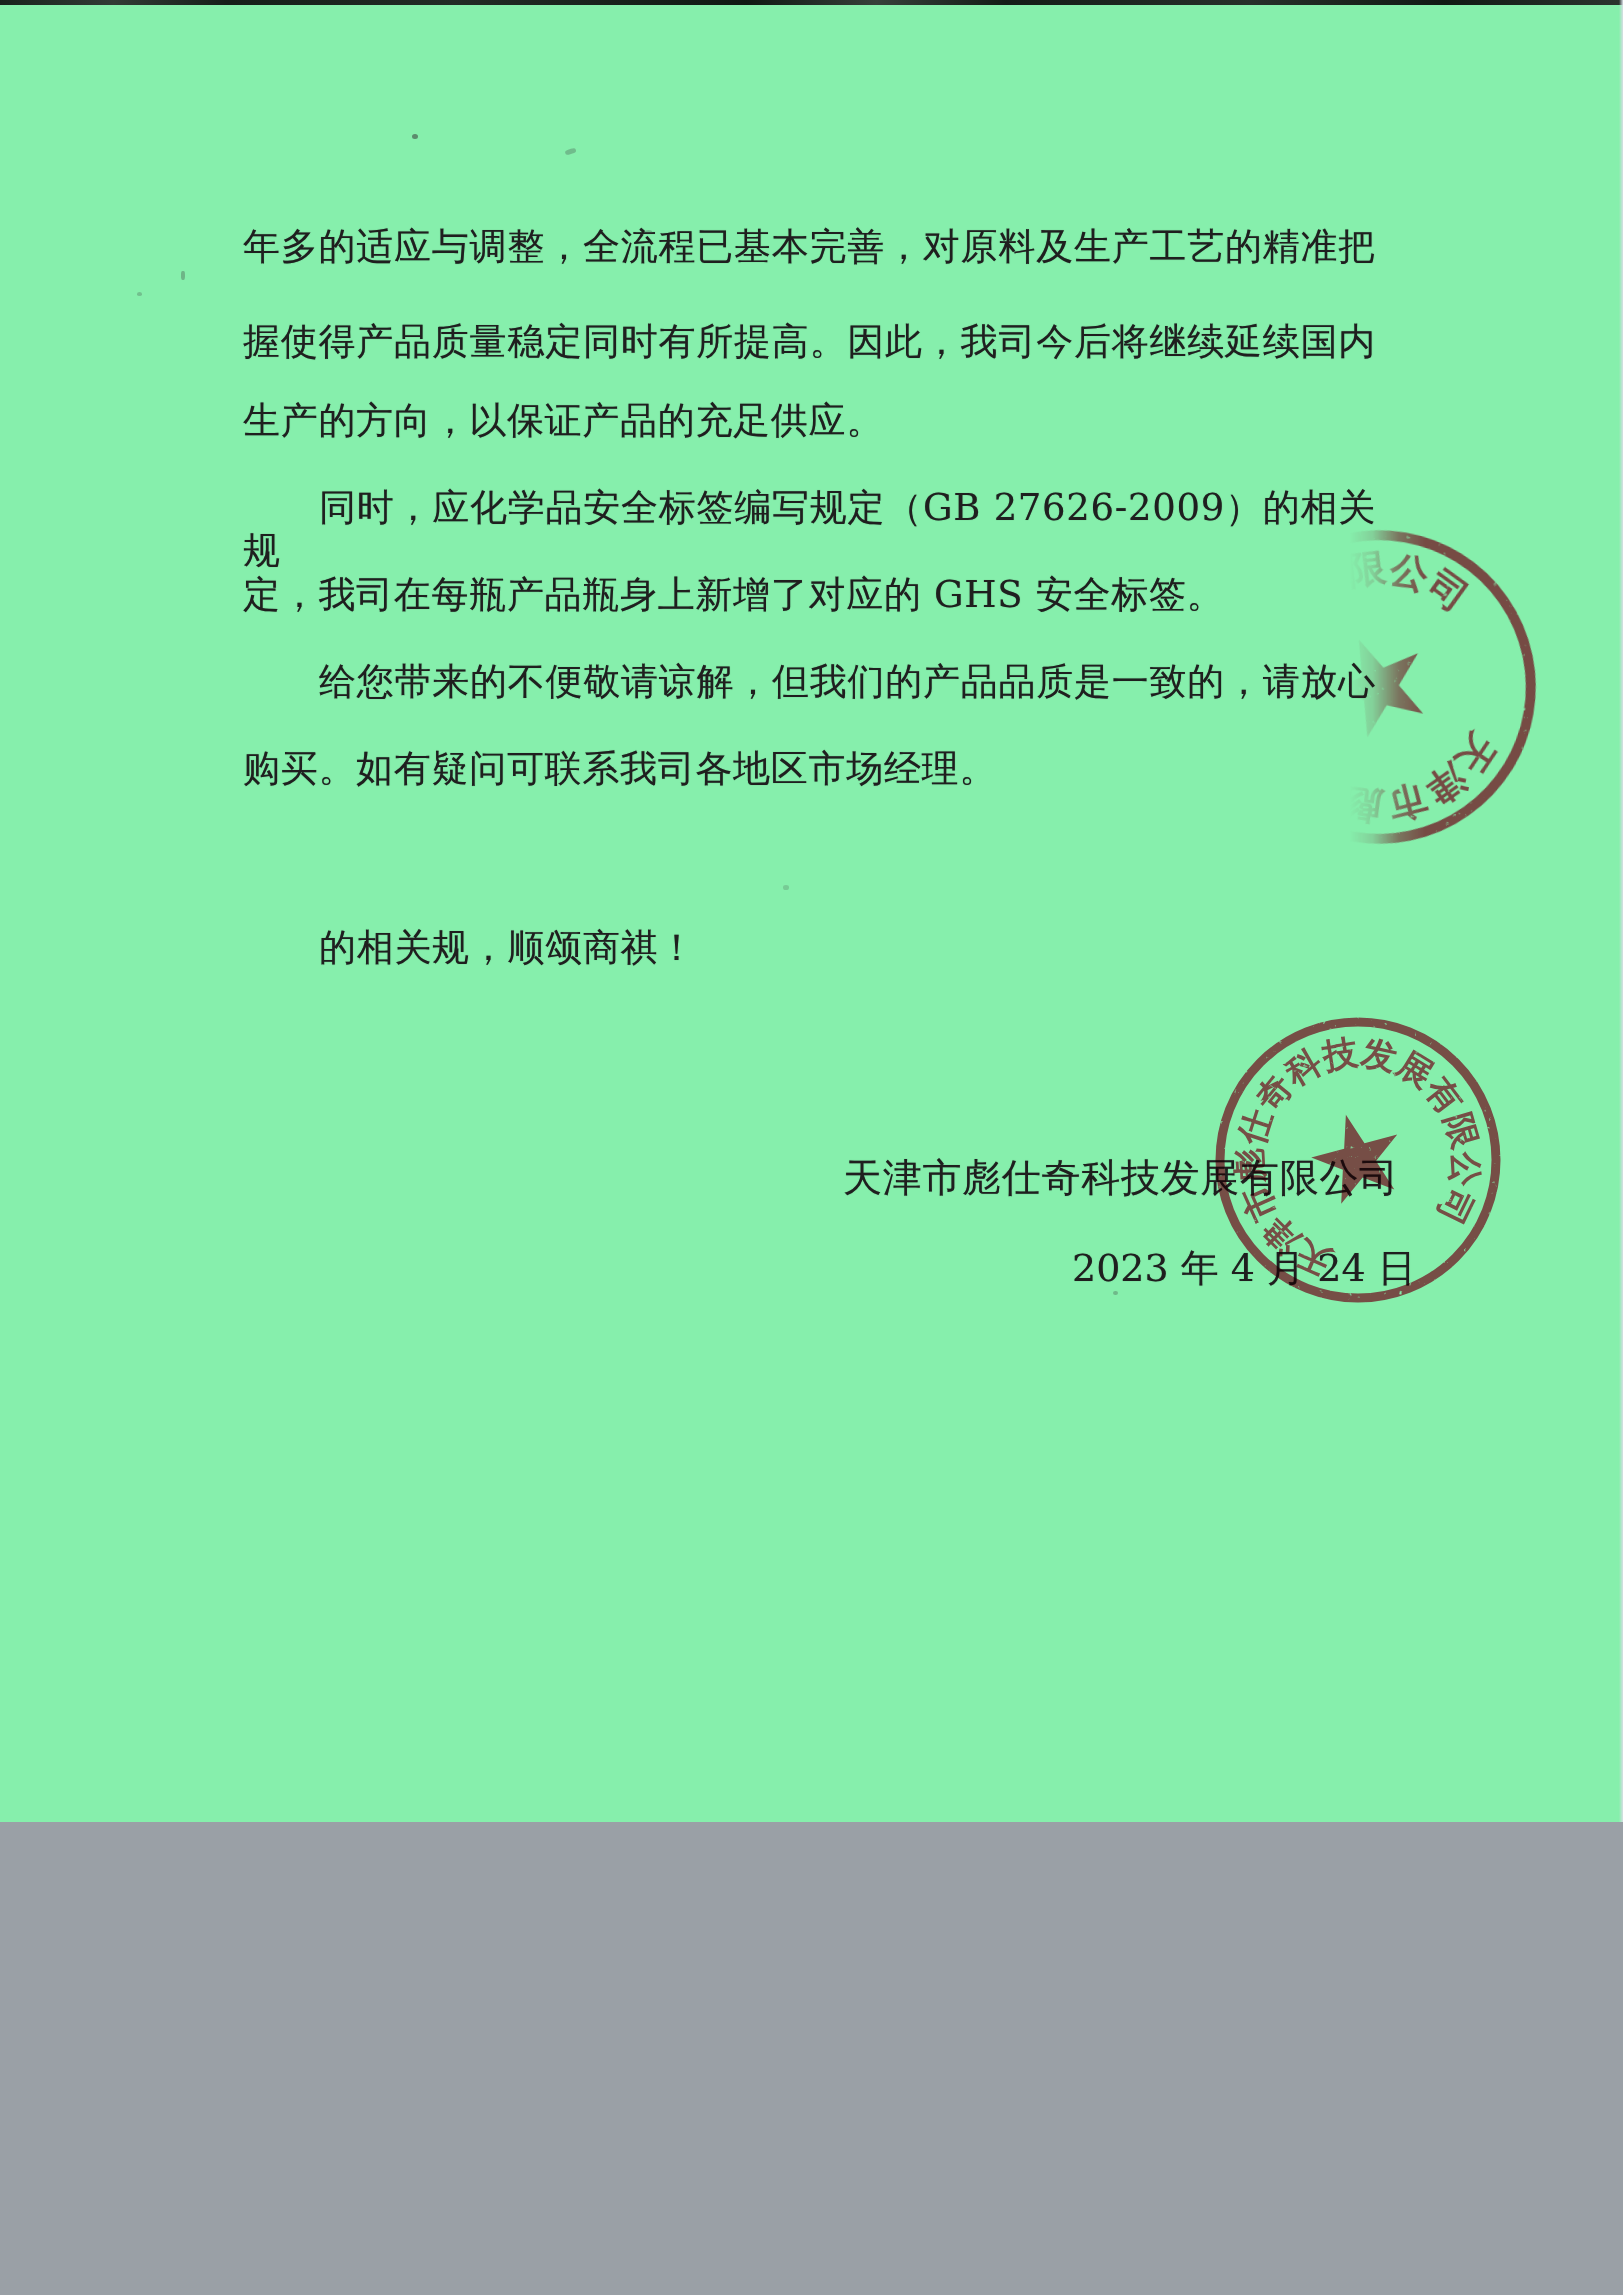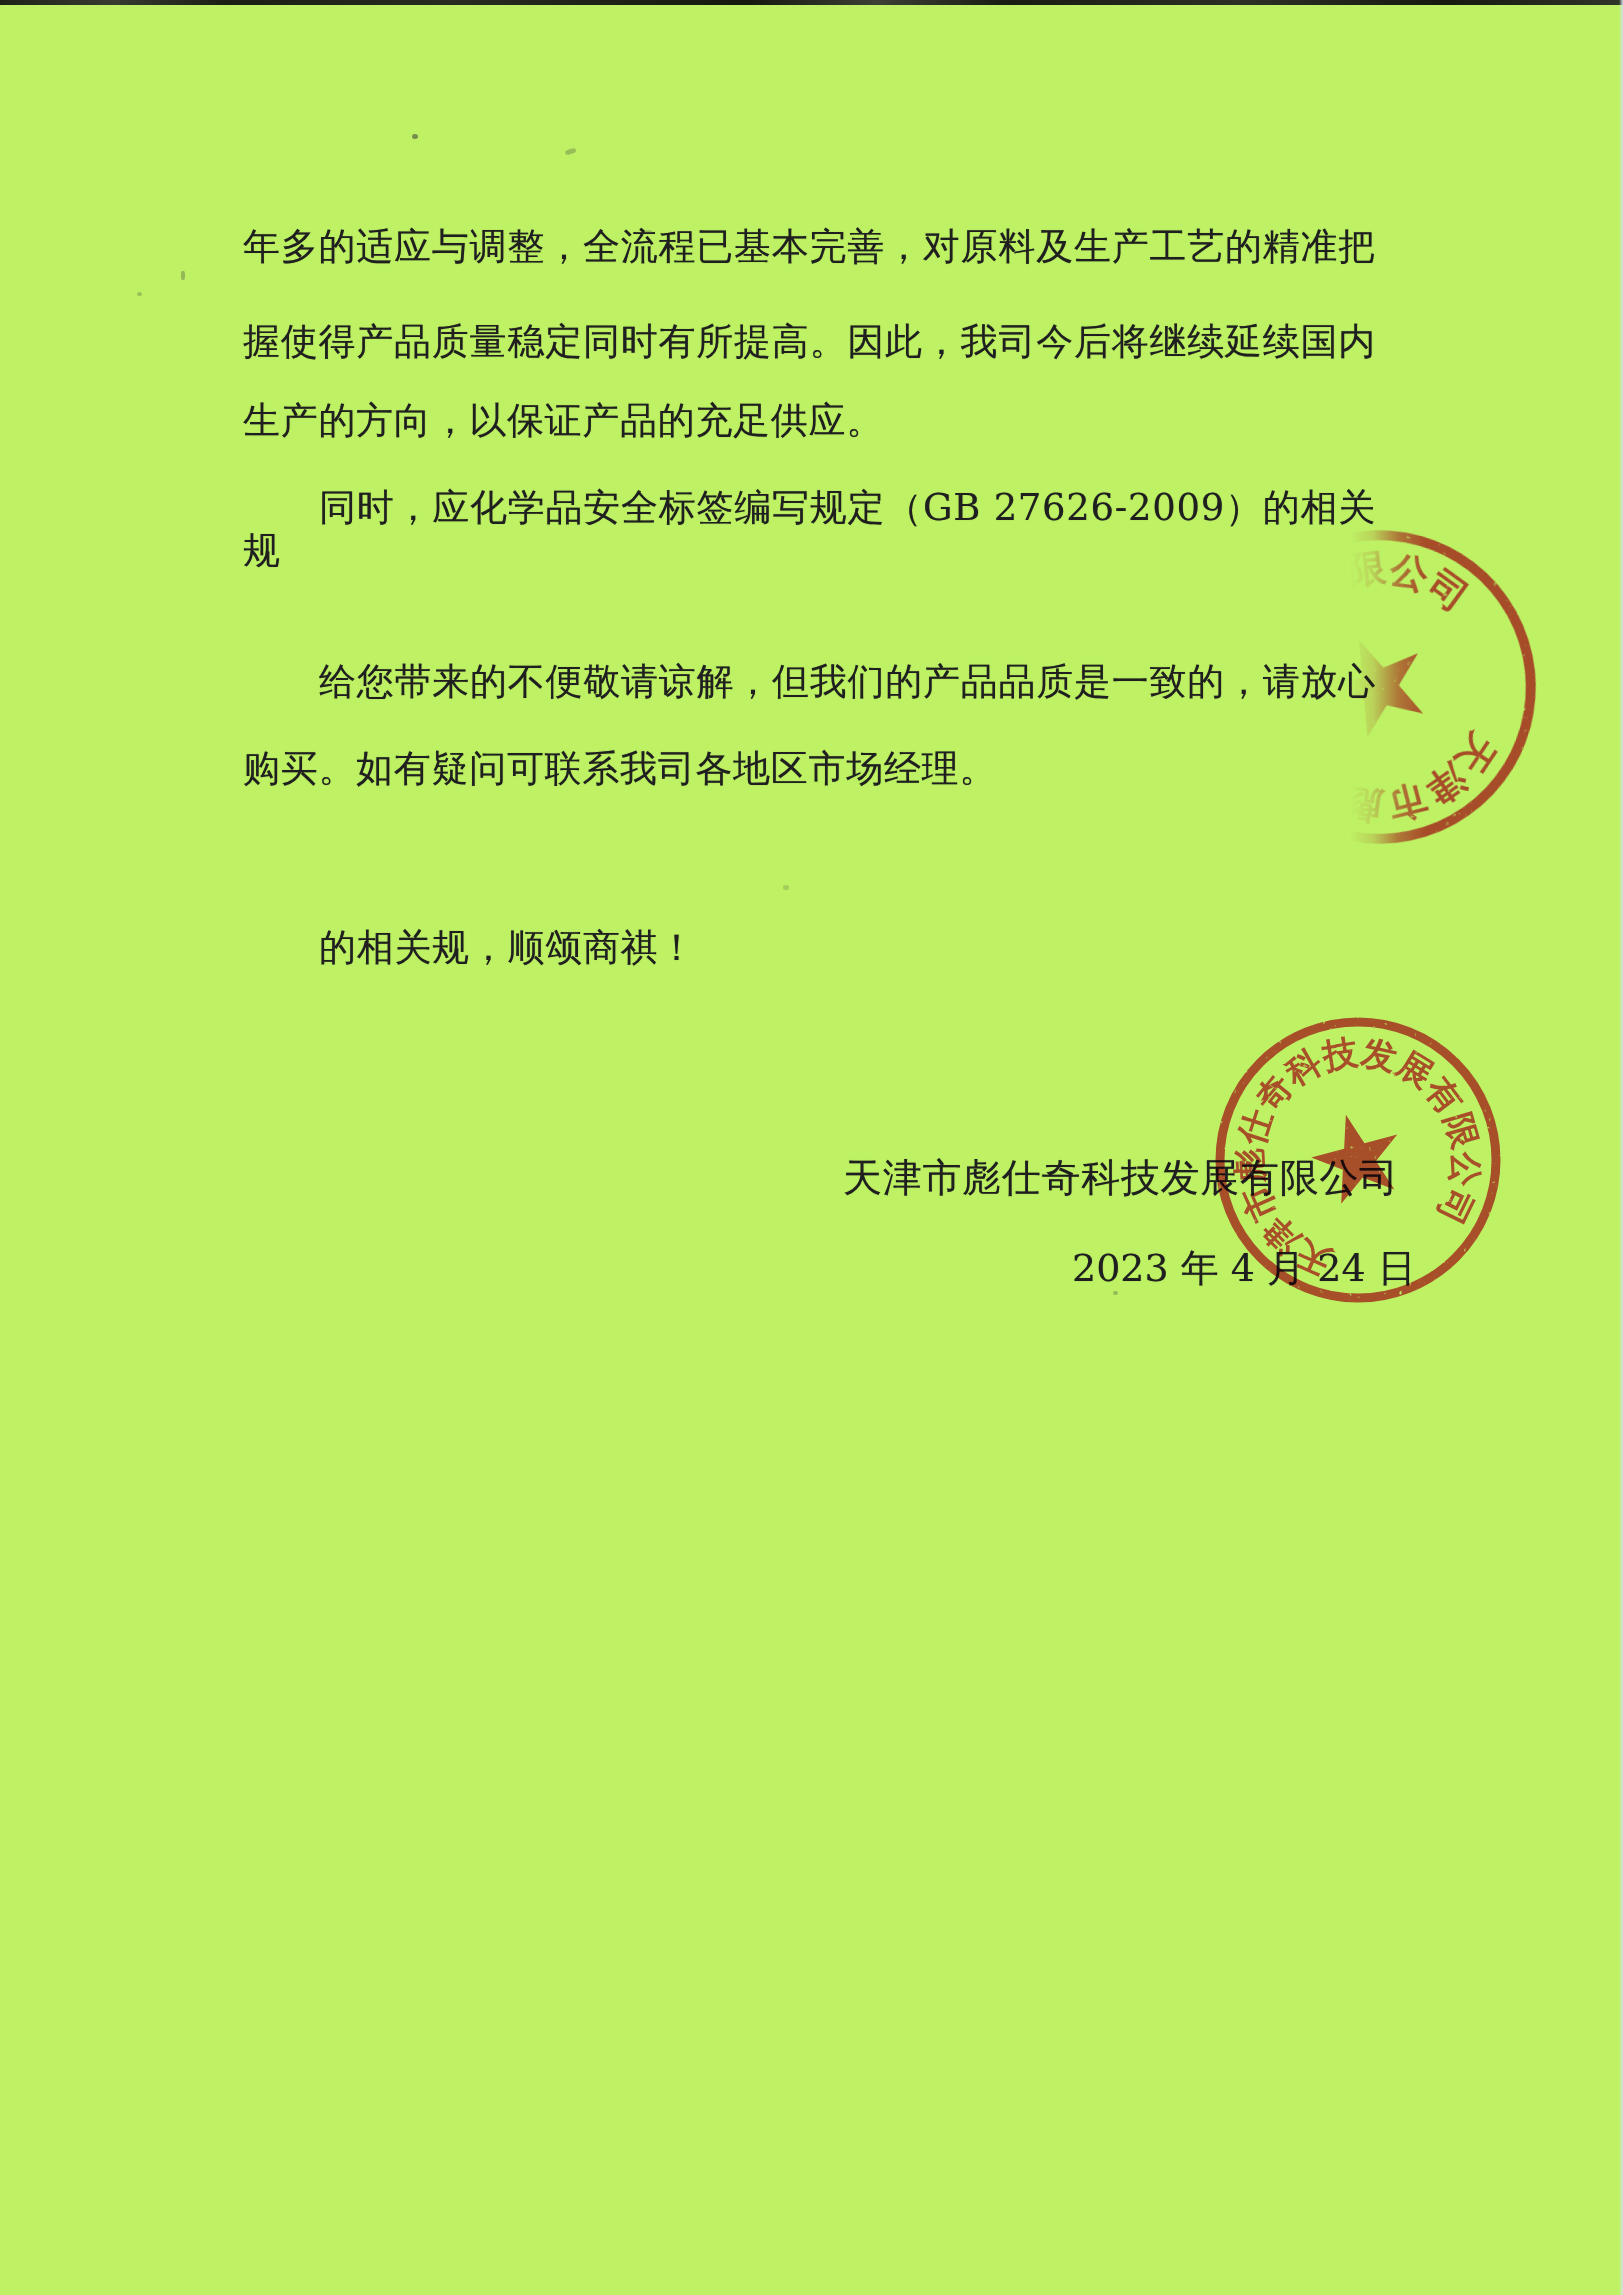--- a/index.html
+++ b/index.html
@@ -1,19 +1,19 @@
 <!DOCTYPE html>
 <html style="font-size:10.5px"><head>
 <meta charset="utf-8">
 <style>
   html,body{margin:0;padding:0;background:#9aa0a6;}
   .page{
     position:relative;
-    width:1623px;height:2295px;
-    background:#bef264;
+    width:1623px;height:1822px;
+    background:#86efac;
     overflow:hidden;
     font-family:"DejaVu Serif","Liberation Serif",serif;
   }
   
   .scan-edge-top{
     position:absolute;left:0;top:0;width:1623px;height:5.2px;
     background:linear-gradient(90deg,#101010 0%,#2b2b2b 7%,#0c0c0c 14%,#1a1a1a 28%,#060606 46%,#303030 54%,#0a0a0a 62%,#1f1f1f 77%,#070707 89%,#242424 100%);
     opacity:.92;
   }
   .scan-edge-right{
@@ -70,20 +70,21 @@
 
 <div class="page">
 
   <div class="scan-edge-top"></div>
   <div class="scan-edge-right"></div>
 
   <div class="line l1 j">年多的适应与调整，全流程已基本完善，对原料及生产工艺的精准把</div>
   <div class="line l2 j">握使得产品质量稳定同时有所提高。因此，我司今后将继续延续国内</div>
   <div class="line l3">生产的方向，以保证产品的充足供应。</div>
   <div class="line l4 j ind">同时，应化学品安全标签编写规定（GB 27626-2009）的相关规</div>
+  <div class="line l5">定，我司在每瓶产品瓶身上新增了对应的 GHS 安全标签。</div>
   <div class="line l6 j ind">给您带来的不便敬请谅解，但我们的产品品质是一致的，请放心</div>
   <div class="line l7">购买。如有疑问可联系我司各地区市场经理。</div>
   <div class="line l8 ind">的相关规，顺颂商祺！</div>
 
   <div class="sig-company">天津市彪仕奇科技发展有限公司</div>
   <div class="sig-date">2023 年 4 月 24 日</div>
 
   <div class="seal seal-top">
     <svg viewBox="0 0 500 500">
       <defs>

